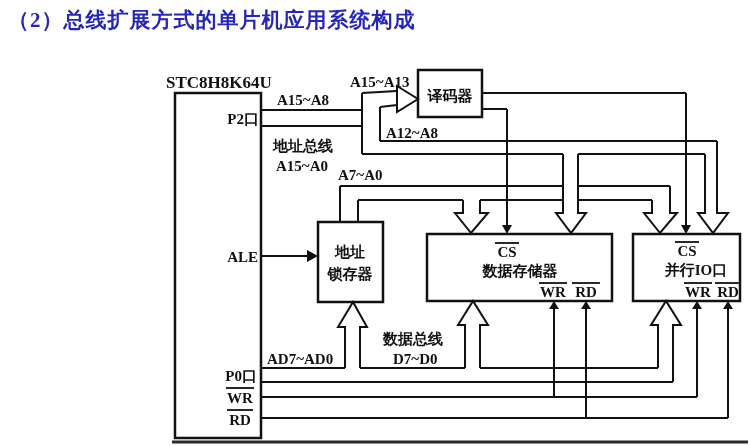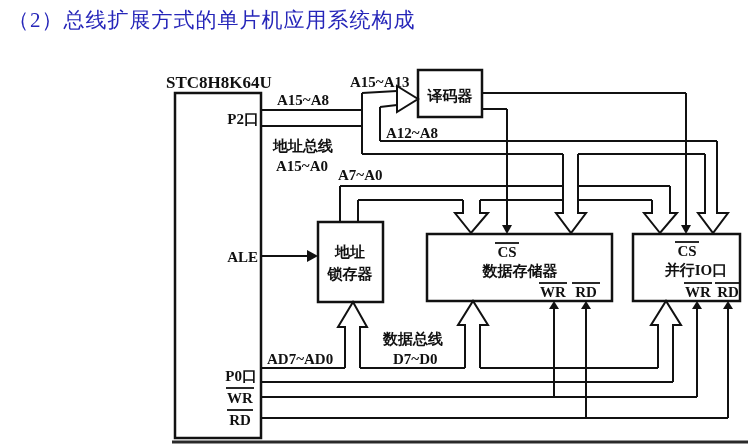--- a/index.html
+++ b/index.html
@@ -1,19 +1,19 @@
 <!DOCTYPE html>
 <html><head>
 <meta charset="utf-8">
 <style>
   html,body{margin:0;padding:0;background:#ffffff;}
   #stage{position:relative;width:750px;height:446px;background:#ffffff;overflow:hidden;
          font-family:"Liberation Serif", serif;}
   #title{position:absolute;left:8px;top:6px;width:600px;
-         font-size:21px;font-weight:normal;color:#2626b9;letter-spacing:1px;}
+         font-size:21px;font-weight:bold;color:#2626b9;letter-spacing:1px;}
   svg text{font-family:"Liberation Serif", serif;font-weight:bold;fill:#111111;}
   .ln{stroke:#111111;stroke-width:2;fill:none;}
   .box{stroke:#111111;stroke-width:2.5;fill:#ffffff;}
   .funnel{stroke:#111111;stroke-width:2;fill:#ffffff;}
   .solid{fill:#111111;stroke:none;}
   .ovl{stroke:#111111;stroke-width:1.8;}
 </style>
 </head>
 <body>
 

